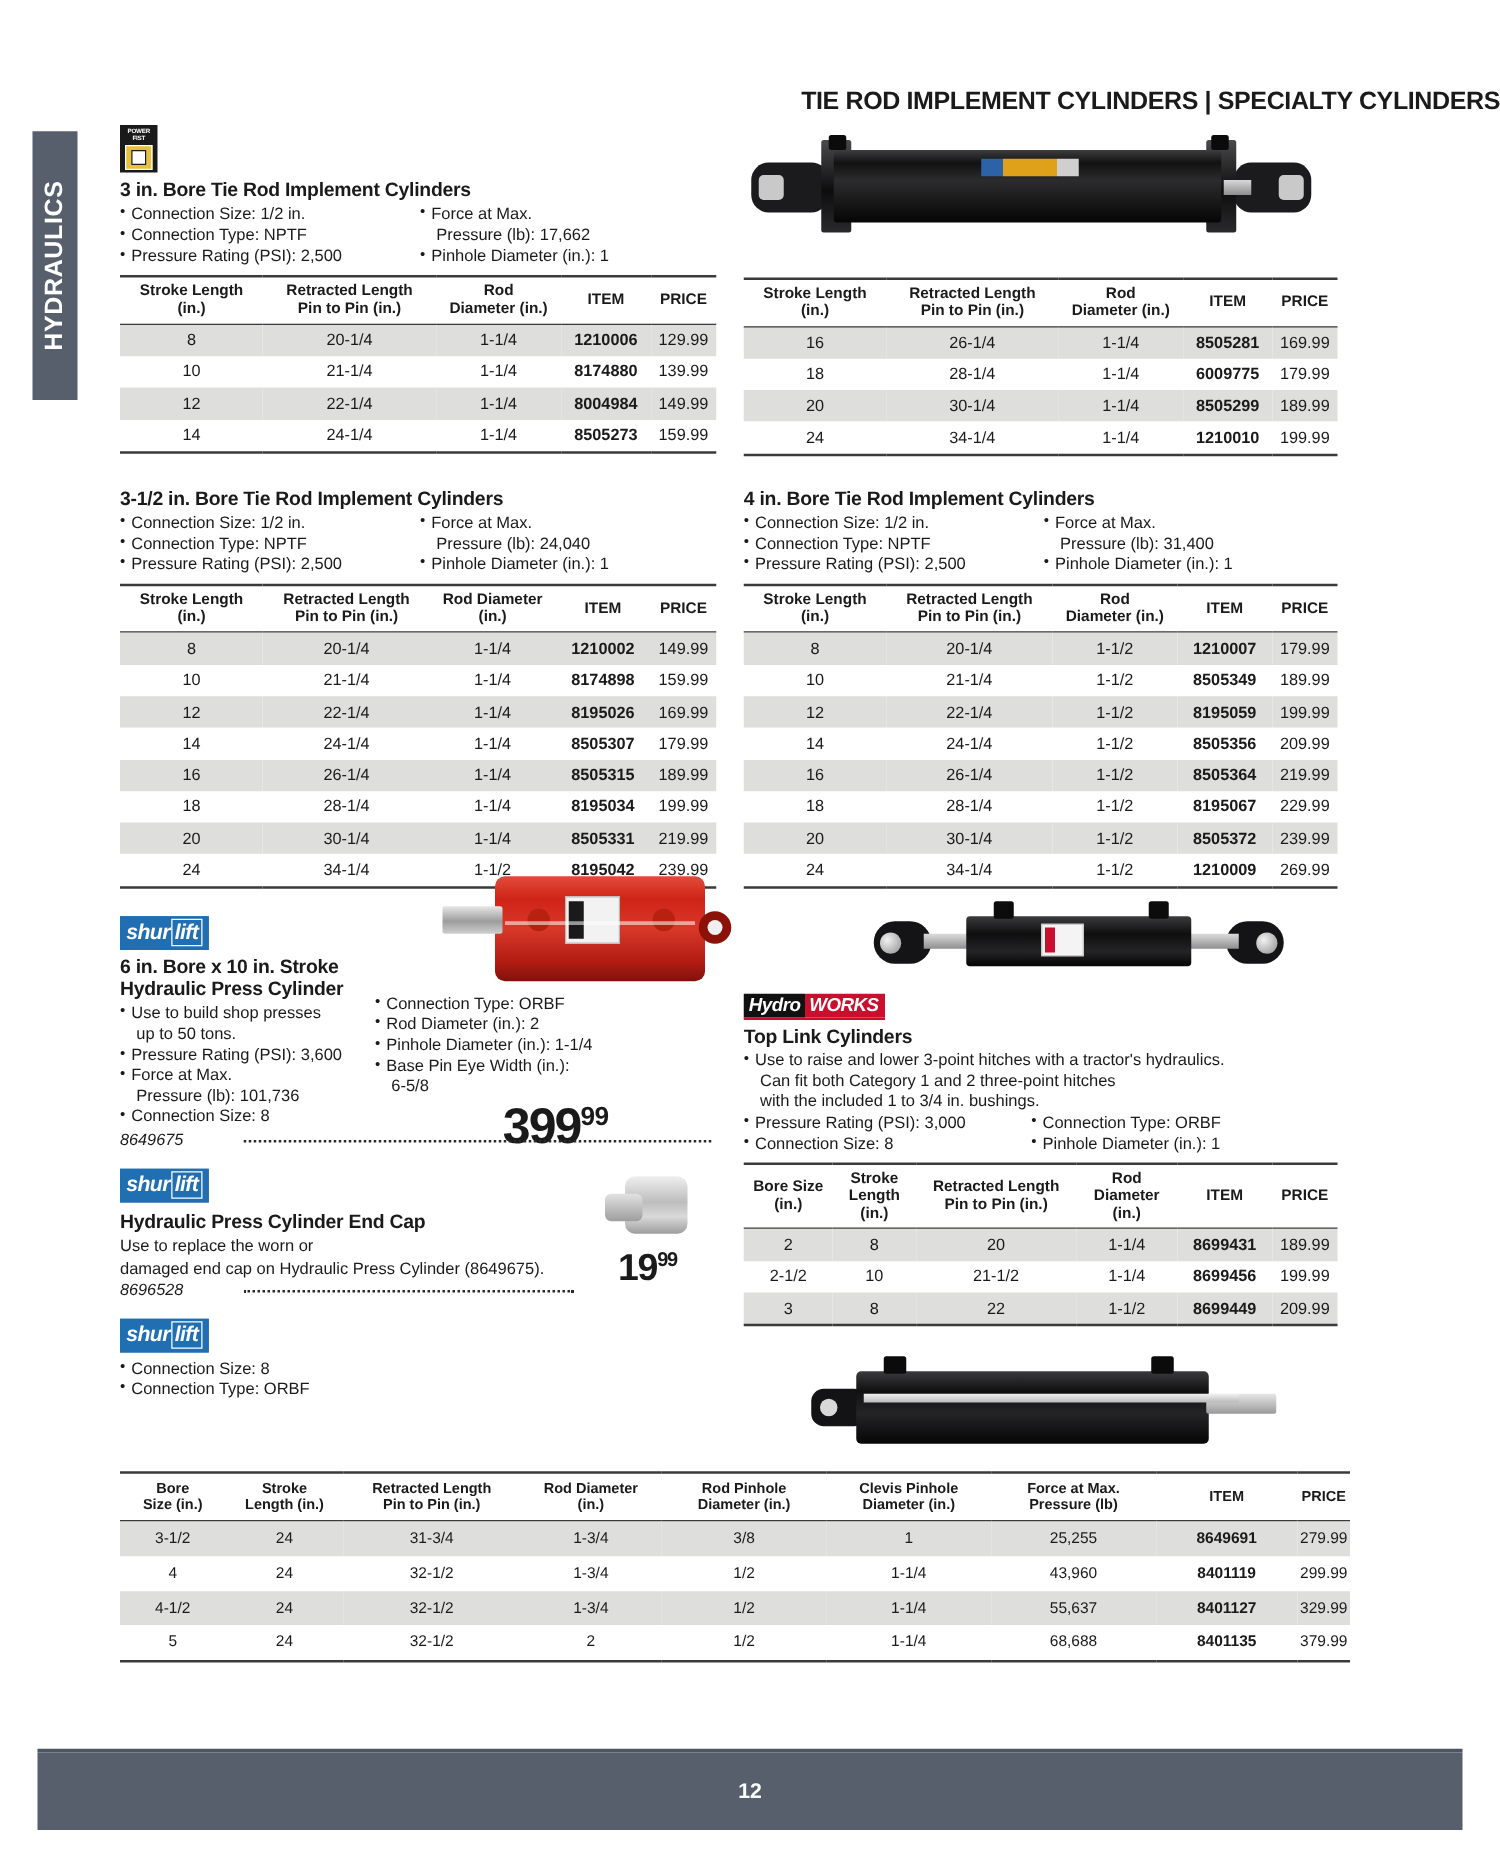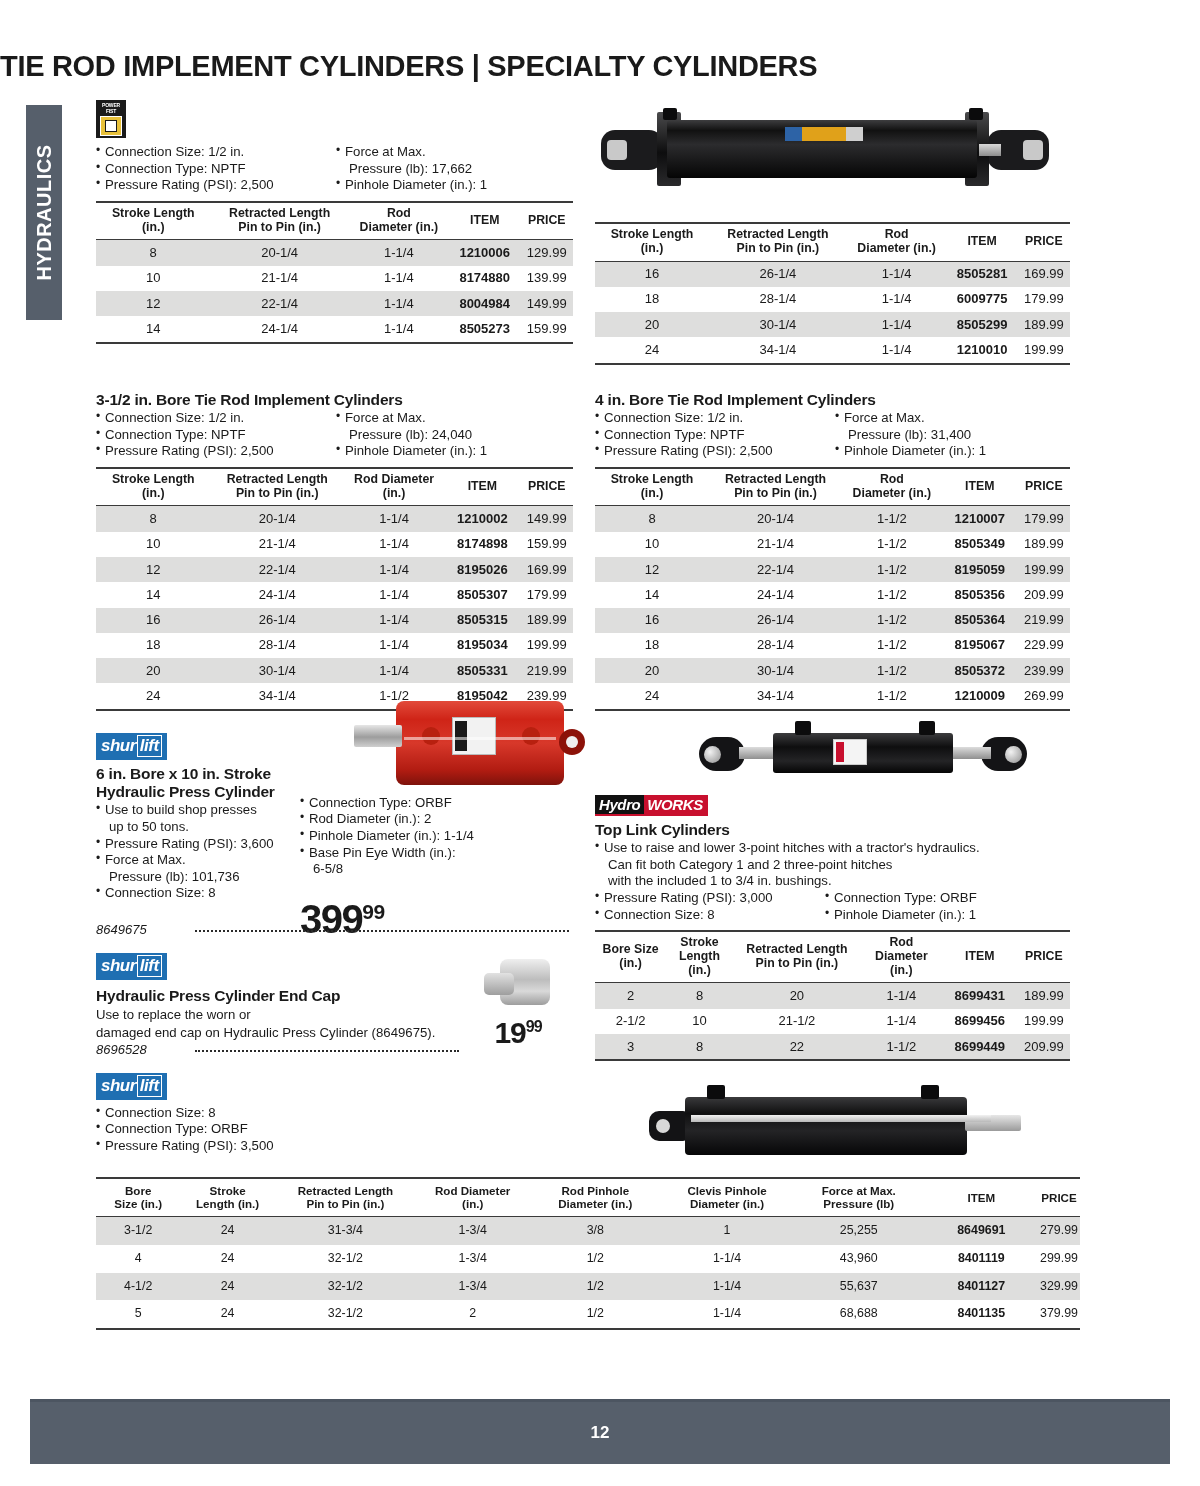--- a/index.html
+++ b/index.html
@@ -7,25 +7,25 @@
     width: 1200px; height: 1486px;
     background: #ffffff;
     font-family: "Liberation Sans", sans-serif;
     color: #1a1a1a;
     position: relative;
     overflow: hidden;
   }
 
   
   .page-title {
-    text-align: left;
-    font-size: 29px;
+    text-align: right;
+    font-size: 20px;
     font-weight: bold;
     letter-spacing: -0.3px;
-    padding-top: 50px;
+    padding-top: 70px;
     color: #1a1a1a;
   }
 
   
   .side-tab {
     position: absolute;
     left: 26px; top: 105px;
     width: 36px; height: 215px;
     background: #565f6b;
     display: flex; align-items: center; justify-content: center;
@@ -286,20 +286,21 @@
       <div class="logo-powerfist">
         <div class="pf-top">
           <div>POWER</div>
           <div>FIST</div>
         </div>
         <div class="pf-box">
             <div class="pf-fist"></div>
           </div>
       </div>
 
+      <div class="prod-title">3 in. Bore Tie Rod Implement Cylinders</div>
 
       <div class="specs">
         <div class="sc" style="flex:0 0 240px">
           <div class="spec">Connection Size: 1/2 in.</div>
           <div class="spec">Connection Type: NPTF</div>
           <div class="spec">Pressure Rating (PSI): 2,500</div>
         </div>
         <div class="sc">
           <div class="spec">
             <span>Force at Max.</span>
@@ -651,21 +652,21 @@
           </div>
           <div class="specs single" style="margin-top:6px">
             <div class="spec">Connection Type: ORBF</div>
             <div class="spec">Rod Diameter (in.): 2</div>
             <div class="spec">Pinhole Diameter (in.): 1-1/4</div>
             <div class="spec">
               <span>Base Pin Eye Width (in.):</span>
               <span class="cont">6-5/8</span>
             </div>
           </div>
-          <div class="big-price" style="text-align:left; margin-top:24px">
+          <div class="big-price" style="text-align:center; margin-top:6px">
             <span>399</span><span class="cents">99</span>
           </div>
         </div>
       </div>
 
       <div class="price-row" style="margin-top:-14px">
         <span class="sku">8649675</span>
         <span class="dots"></span>
       </div>
 
@@ -697,21 +698,20 @@
       </div>
 
       <div style="margin-top:16px">
         <div class="logo-shurlift">
           <span class="sl1">shur</span>
           <span class="sl2">lift</span>
         </div>
         <div class="specs single">
           <div class="spec">Connection Size: 8</div>
           <div class="spec">Connection Type: ORBF</div>
-          <div class="spec">Pressure Rating (PSI): 3,500</div>
         </div>
       </div>
     </div>
 
     <div class="col right">
       <div class="toplink" style="margin:-12px 0 2px 60px">
         <div class="eyel"></div>
           <div class="eyer"></div>
         <div class="rodl"></div>
           <div class="rodr"></div>

